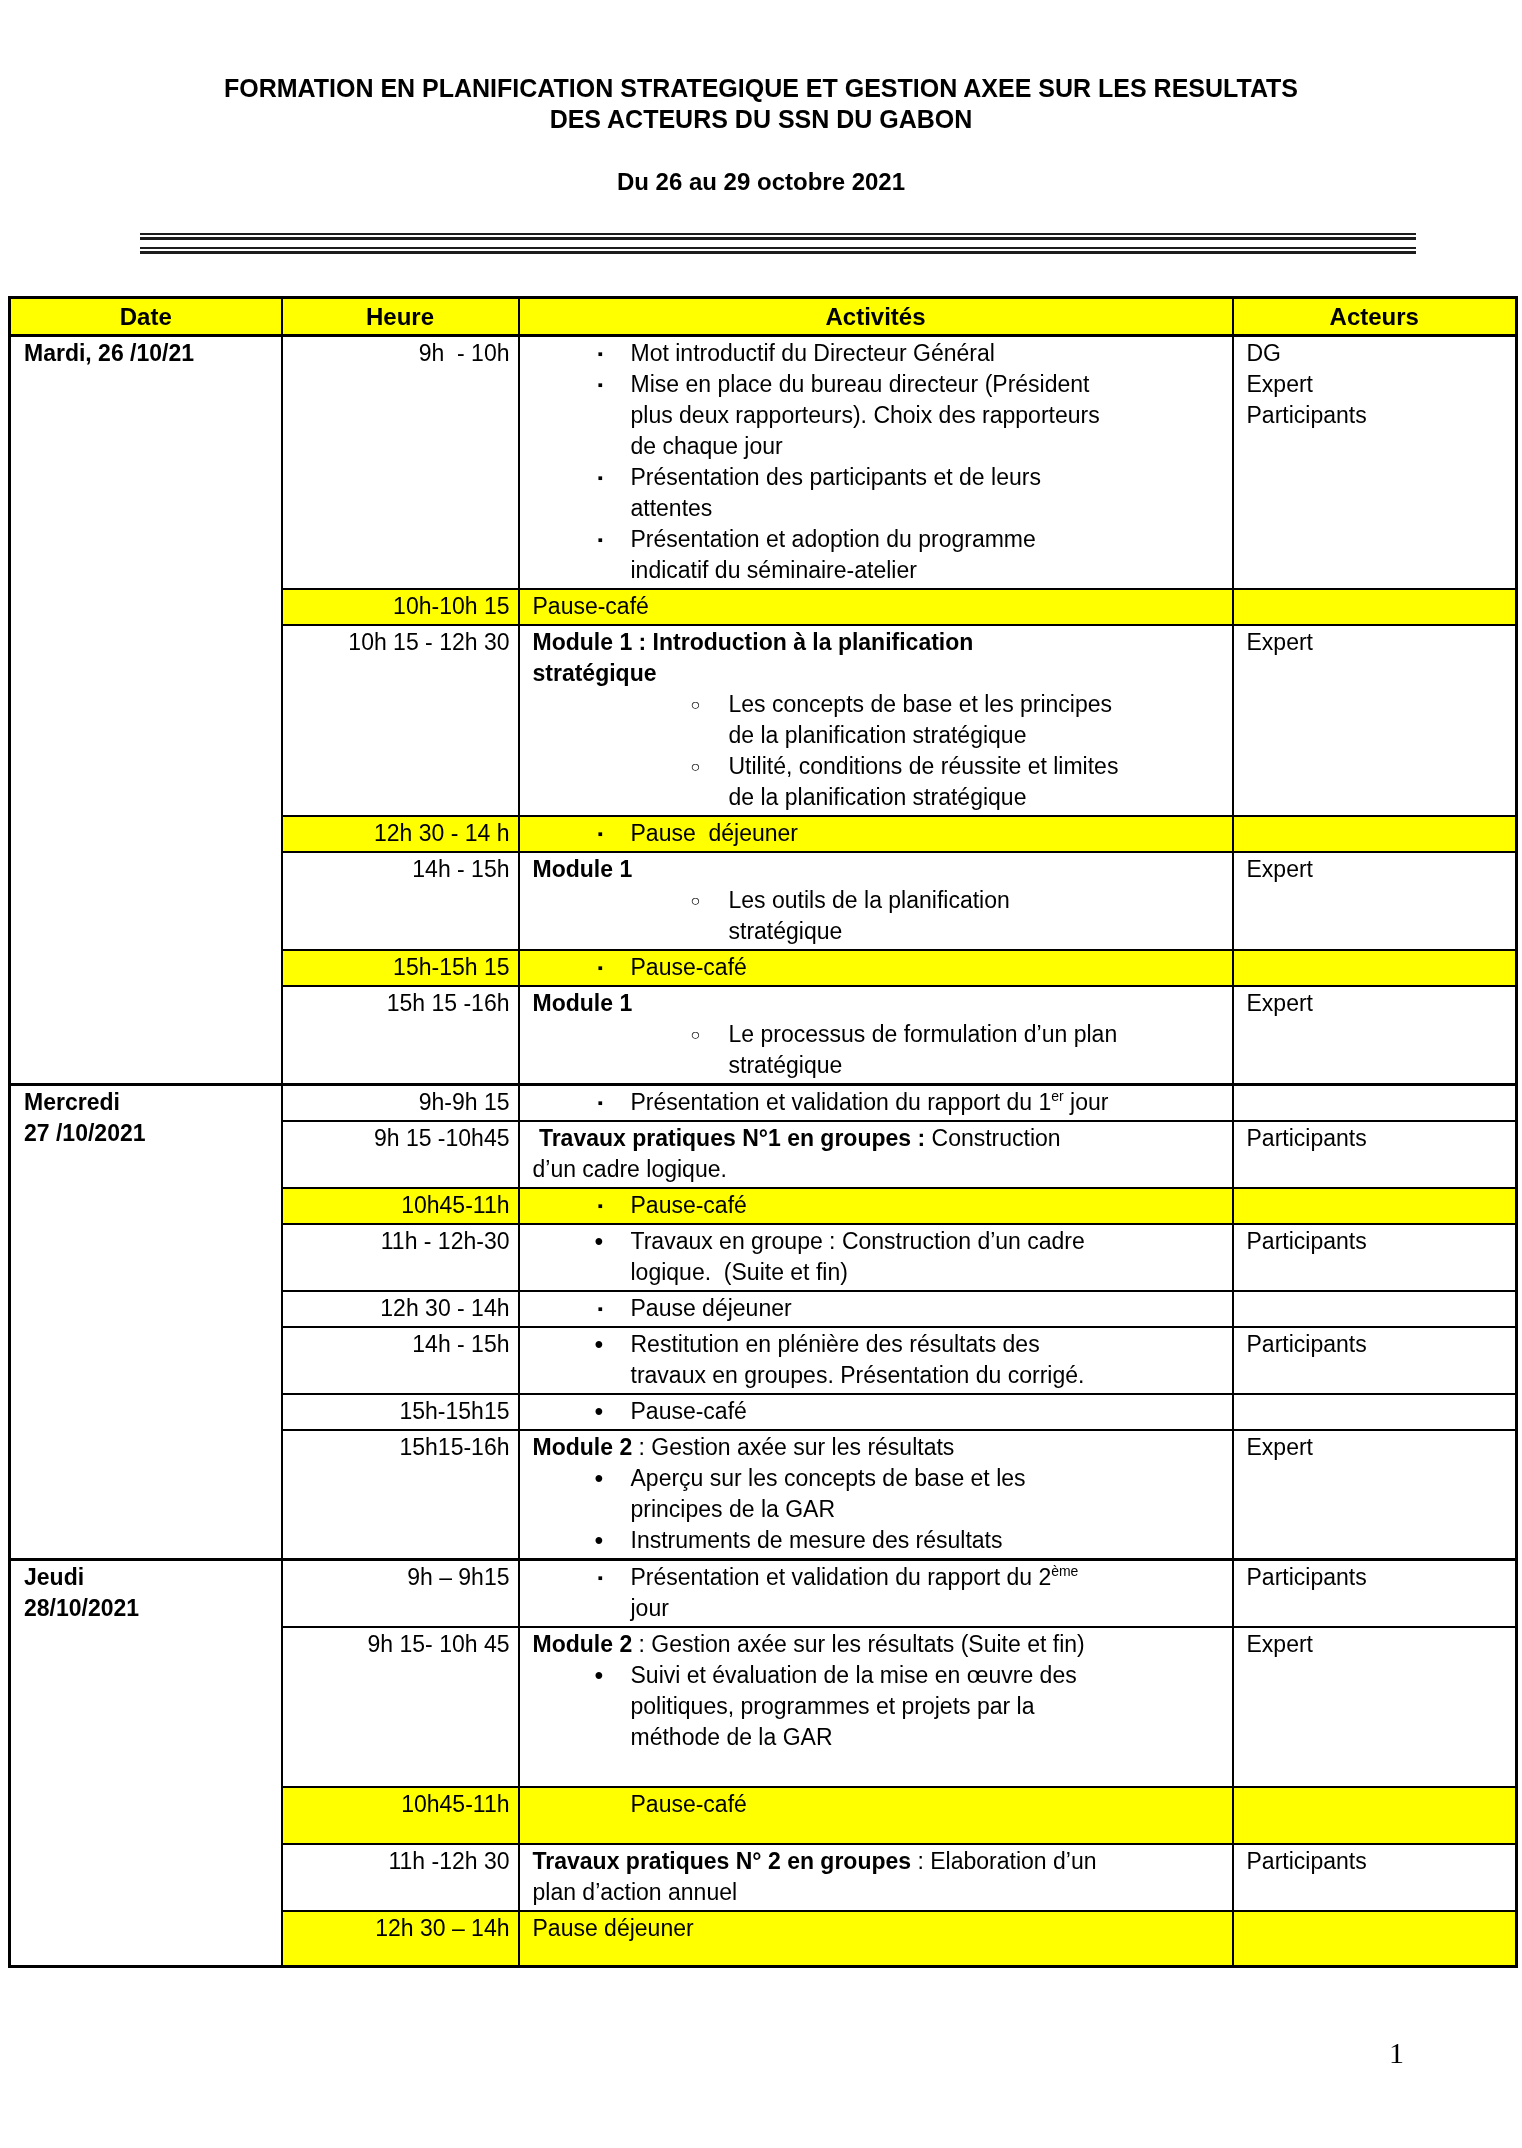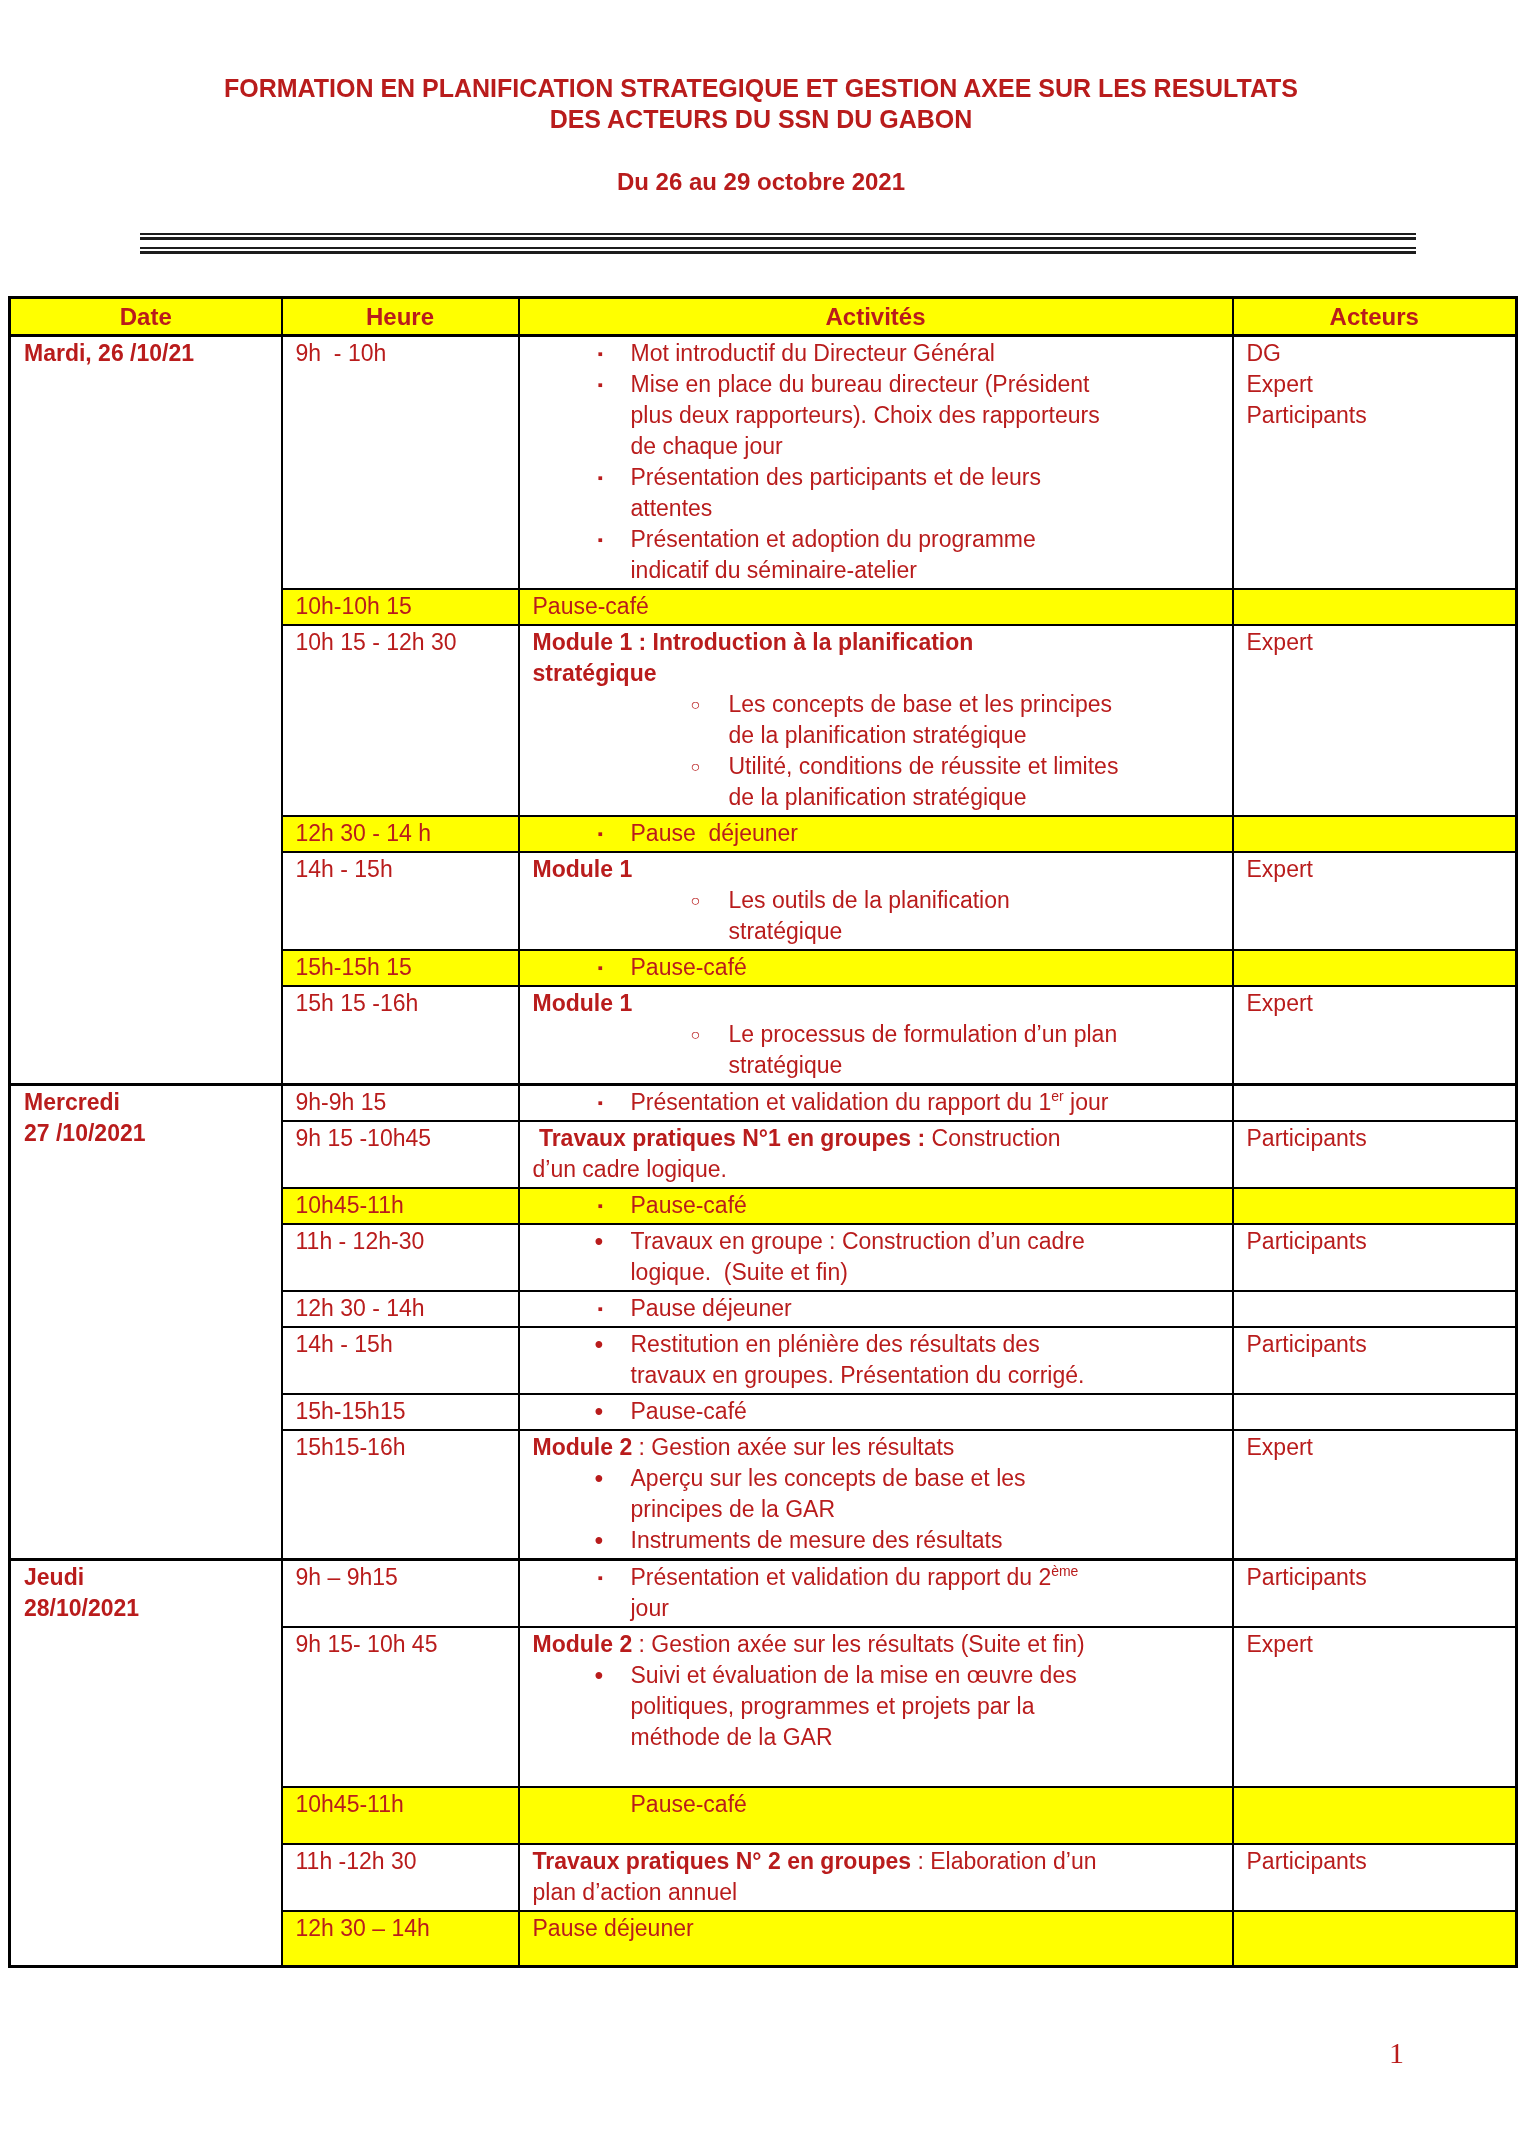--- a/index.html
+++ b/index.html
@@ -1,21 +1,21 @@
 <!DOCTYPE html>
 <html><head>
 <meta charset="utf-8">
 <style>
   html,body{margin:0;padding:0;background:#ffffff;}
   .page{
     position:relative;
     width:1522px;height:2148px;
     background:#ffffff;
     font-family:"Liberation Sans","DejaVu Sans",sans-serif;
-    color:#b91c1c;
+    color:#000000;
     overflow:hidden;
   }
   .doc-title{
     padding-top:73px;
     text-align:center;
     font-weight:bold;
     font-size:25px;
     line-height:31px;
   }
   .date-range{
@@ -57,21 +57,21 @@
     font-size:24px;
     font-weight:bold;
     text-align:center;
     padding:2px 4px;
   }
   table.program td{
     vertical-align:top;
     padding:1px 8px 2px 13px;
   }
   td.c-date{padding-left:9px;font-weight:bold;}
-  td.c-heure{padding-left:11px;white-space:pre-wrap;}
+  td.c-heure{padding-left:11px;white-space:pre-wrap;text-align:right;}
   td.c-acteurs{padding-left:15px;}
   tr.day-start td{border-top-width:3px;}
   tr:last-child td{border-bottom-width:3px;}
 
   .blk{position:relative;white-space:pre-wrap;}
   .b-sq,.b-dot{padding-left:98px;}
   .b-circ{padding-left:196px;}
   .mk{position:absolute;top:0;line-height:31px;}
   .b-sq .mk{left:65px;font-size:15px;}
   .b-dot .mk{left:62px;font-size:25px;}

